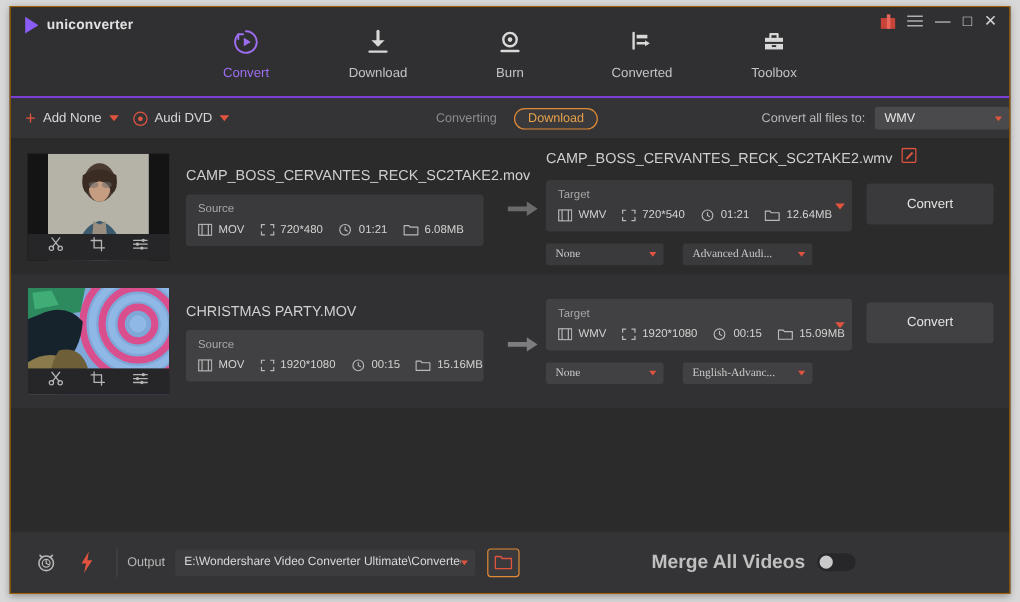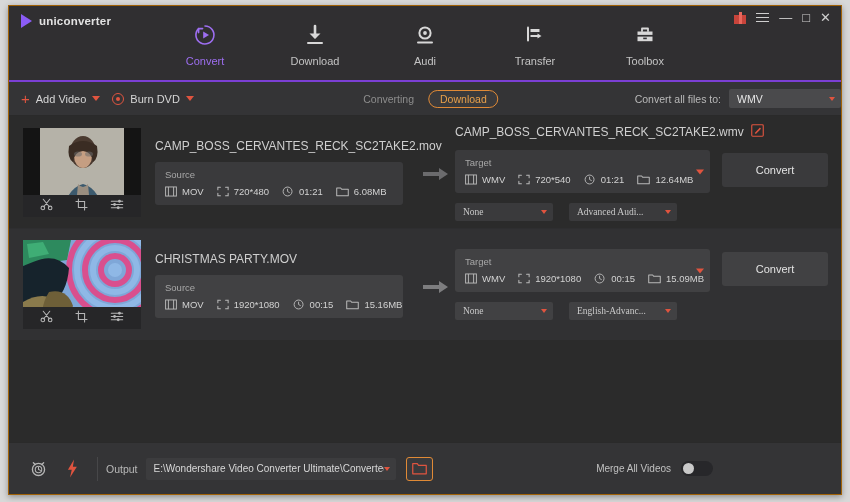--- a/index.html
+++ b/index.html
@@ -213,21 +213,21 @@
   .out-path span { color: #d8d8d8; font-size: 10px; white-space: nowrap; overflow: hidden; }
   .folder-btn {
     width: 27px; height: 24px; margin-left: 10px;
     border: 1.5px solid #e08a36; border-radius: 3px;
     display: flex; align-items: center; justify-content: center;
     cursor: pointer; background: #3a3a3c;
   }
   .merge-wrap {
     position: absolute; right: 128px; display: flex; align-items: center; gap: 10px;
   }
-  .merge-label { color: #c0c0c0; font-size: 10px; }
+  .merge-label { color: #c0c0c0; font-size: 16px; font-weight: bold; }
   .toggle {
     width: 32px; height: 15px; background: #27272a; border-radius: 8px;
     position: relative; cursor: pointer;
   }
   .toggle i {
     position: absolute; left: 2px; top: 2px; width: 11px; height: 11px;
     border-radius: 50%; background: #c9c9c9; display: block;
   }
   .convert-all-btn {
     position: absolute; right: 12px;
@@ -288,33 +288,33 @@
       </div>
 
       <div class="nav-item">
         <div class="nav-ico">
           <svg width="24" height="24" viewBox="0 0 24 24">
             <circle cx="12" cy="10" r="5.6" fill="none" stroke="#d8d8d8" stroke-width="2"></circle>
             <circle cx="12" cy="10" r="1.9" fill="#d8d8d8"></circle>
             <path d="M5 19.5 L19 19.5" stroke="#d8d8d8" stroke-width="2" stroke-linecap="round"></path>
           </svg>
         </div>
-        <div class="nav-label">Audi</div>
+        <div class="nav-label">Burn</div>
       </div>
 
       <div class="nav-item">
         <div class="nav-ico">
           <svg width="24" height="24" viewBox="0 0 24 24">
             <path d="M5 4.5 L5 17.5" stroke="#d8d8d8" stroke-width="2" stroke-linecap="round"></path>
             <rect x="7.5" y="6" width="9" height="3" fill="#d8d8d8"></rect>
             <path d="M7.5 13 L17 13" stroke="#d8d8d8" stroke-width="2"></path>
             <path d="M14.5 10.5 L18.5 13 L14.5 15.5 Z" fill="#d8d8d8"></path>
           </svg>
         </div>
-        <div class="nav-label">Transfer</div>
+        <div class="nav-label">Converted</div>
       </div>
 
       <div class="nav-item">
         <div class="nav-ico">
           <svg width="24" height="24" viewBox="0 0 24 24">
             <path d="M9 5.5 L9 8 M15 5.5 L15 8 M9 5.5 L15 5.5" stroke="#d8d8d8" stroke-width="1.8" stroke-linecap="round" fill="none"></path>
             <rect x="4.5" y="8.5" width="15" height="3.4" fill="#d8d8d8"></rect>
             <rect x="4.5" y="13.6" width="15" height="4.6" fill="#d8d8d8"></rect>
             <rect x="10.2" y="14.6" width="3.6" height="1.6" fill="#343436"></rect>
           </svg>
@@ -322,31 +322,31 @@
         <div class="nav-label">Toolbox</div>
       </div>
 
     </div>
   </div>
 
   <div class="toolbar">
 
     <div class="tb-btn">
       <span class="plus">+</span>
-      <span>Add Video</span>
+      <span>Add None</span>
     </div>
     <div class="caret"></div>
 
     <div class="tb-sep"></div>
 
     <div class="tb-btn">
       <span class="dvd-ring">
           <i></i>
         </span>
-      <span>Burn DVD</span>
+      <span>Audi DVD</span>
     </div>
     <div class="caret"></div>
 
     <div class="seg">
       <div class="seg-item">Converting</div>
       <div class="seg-item active">Download</div>
     </div>
 
     <div class="conv-all">
       <div class="conv-all-label">Convert all files to:</div>

